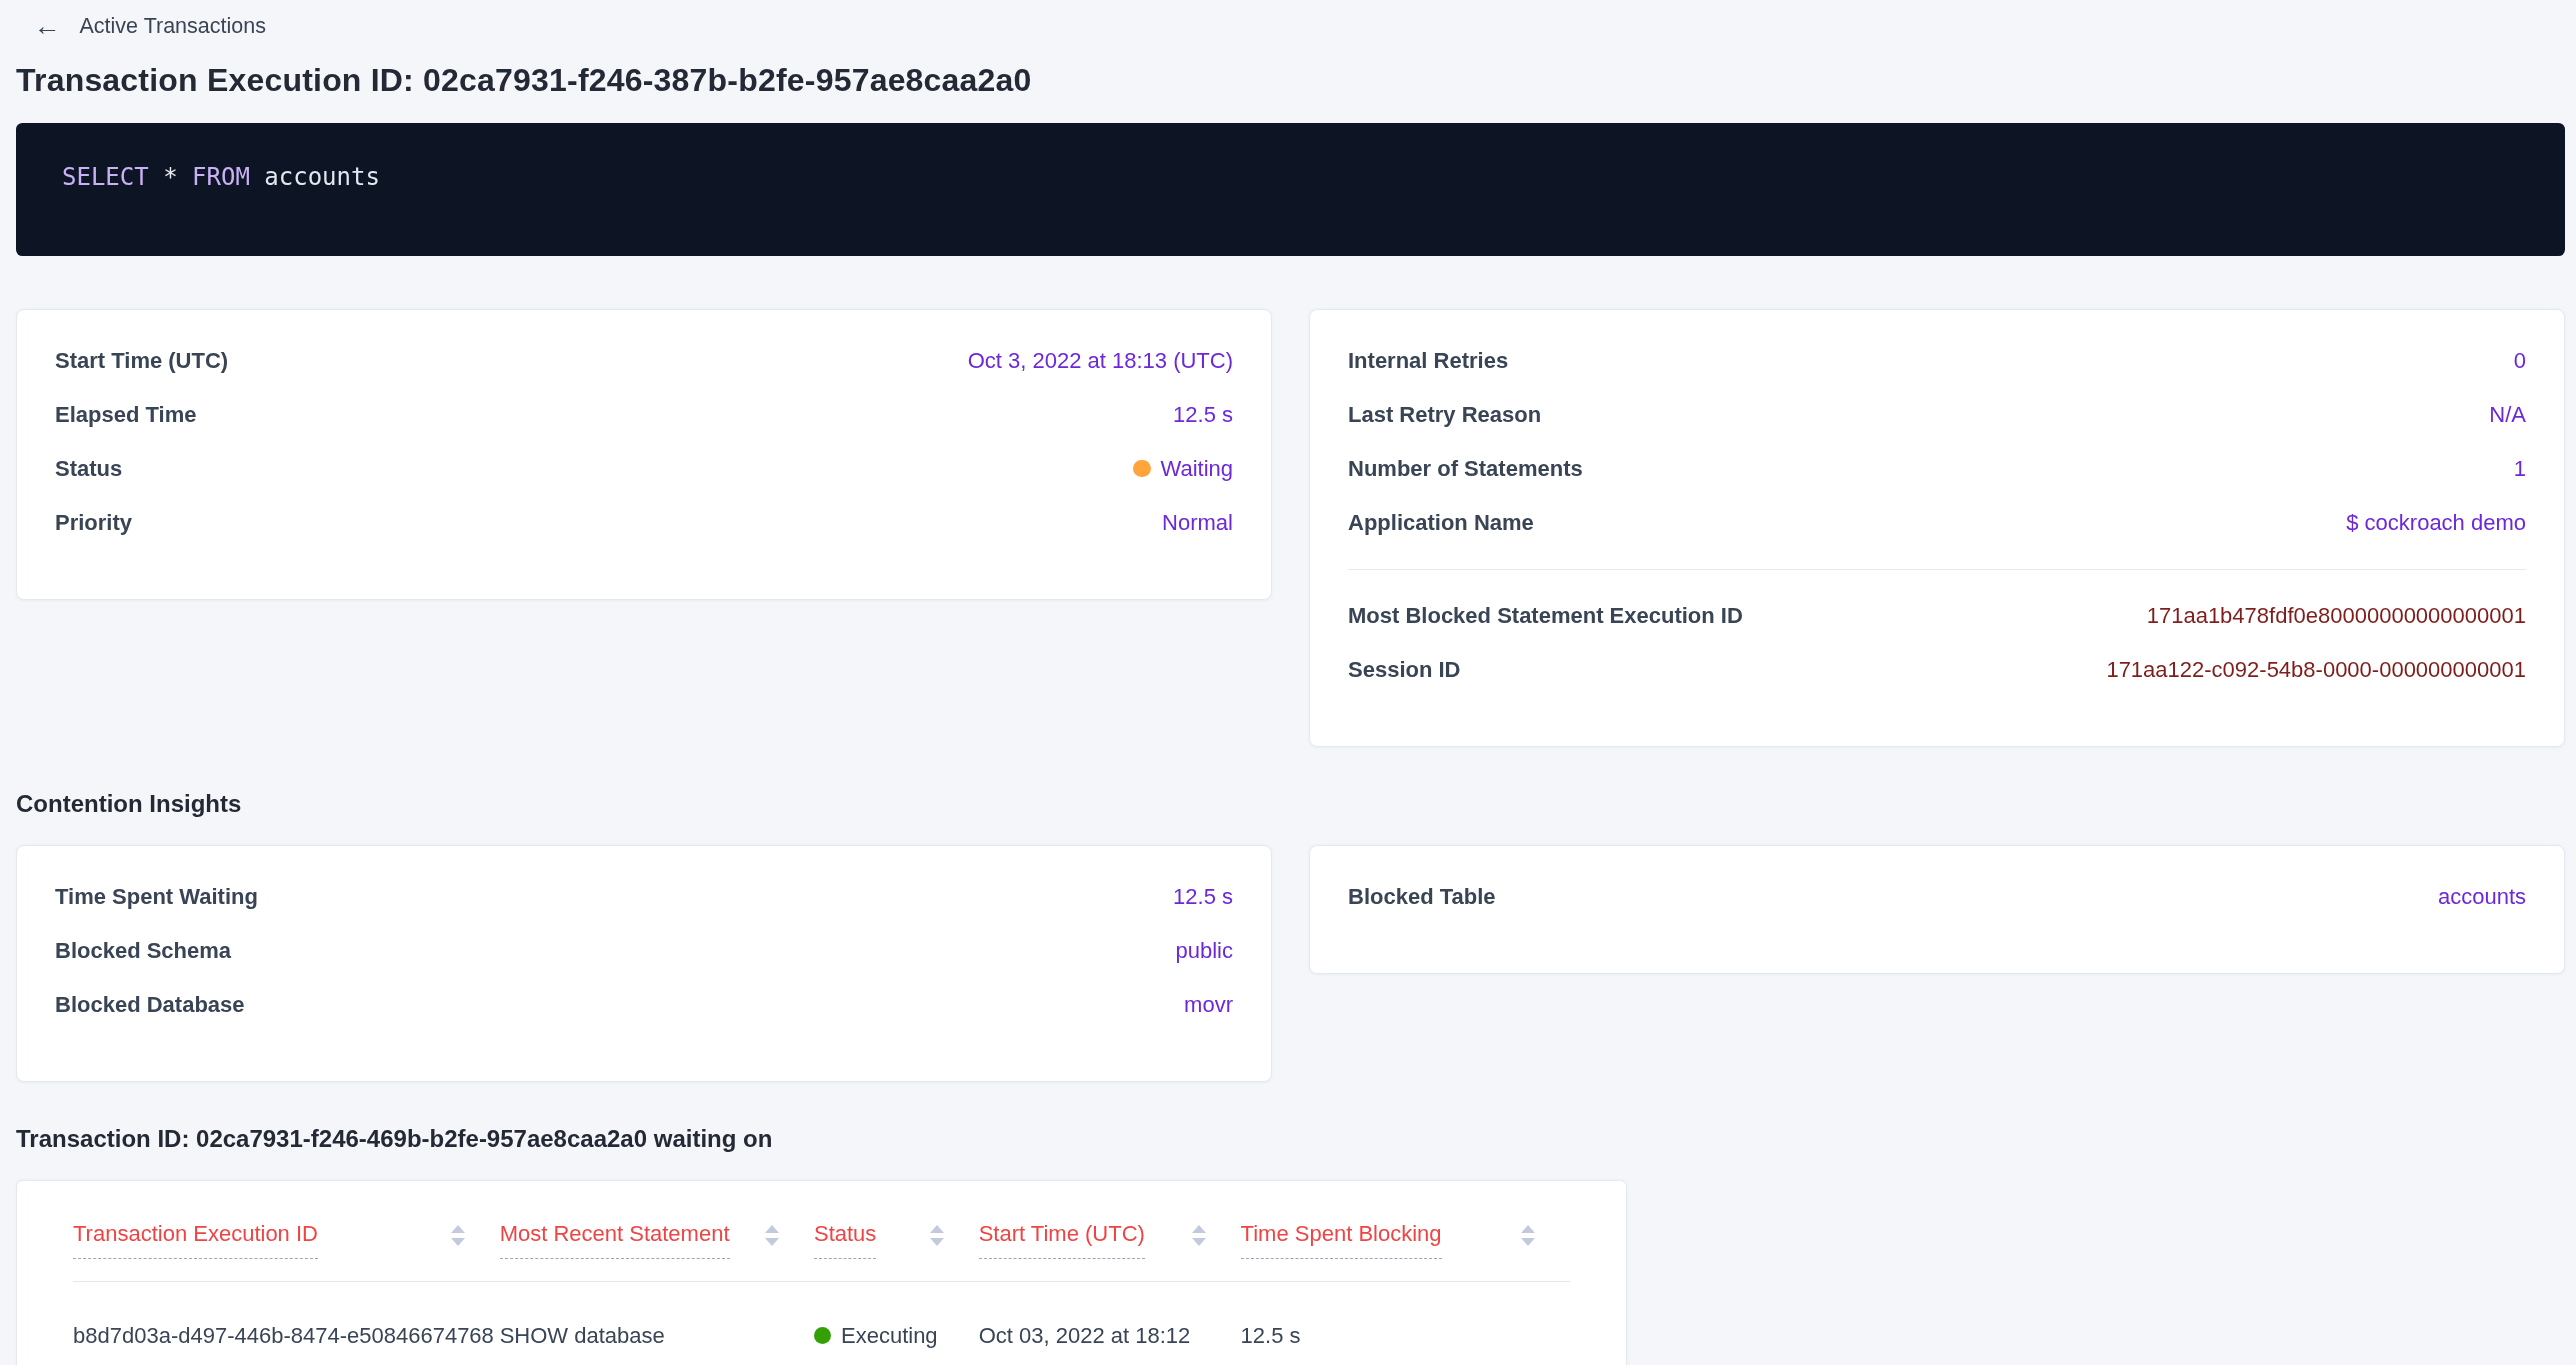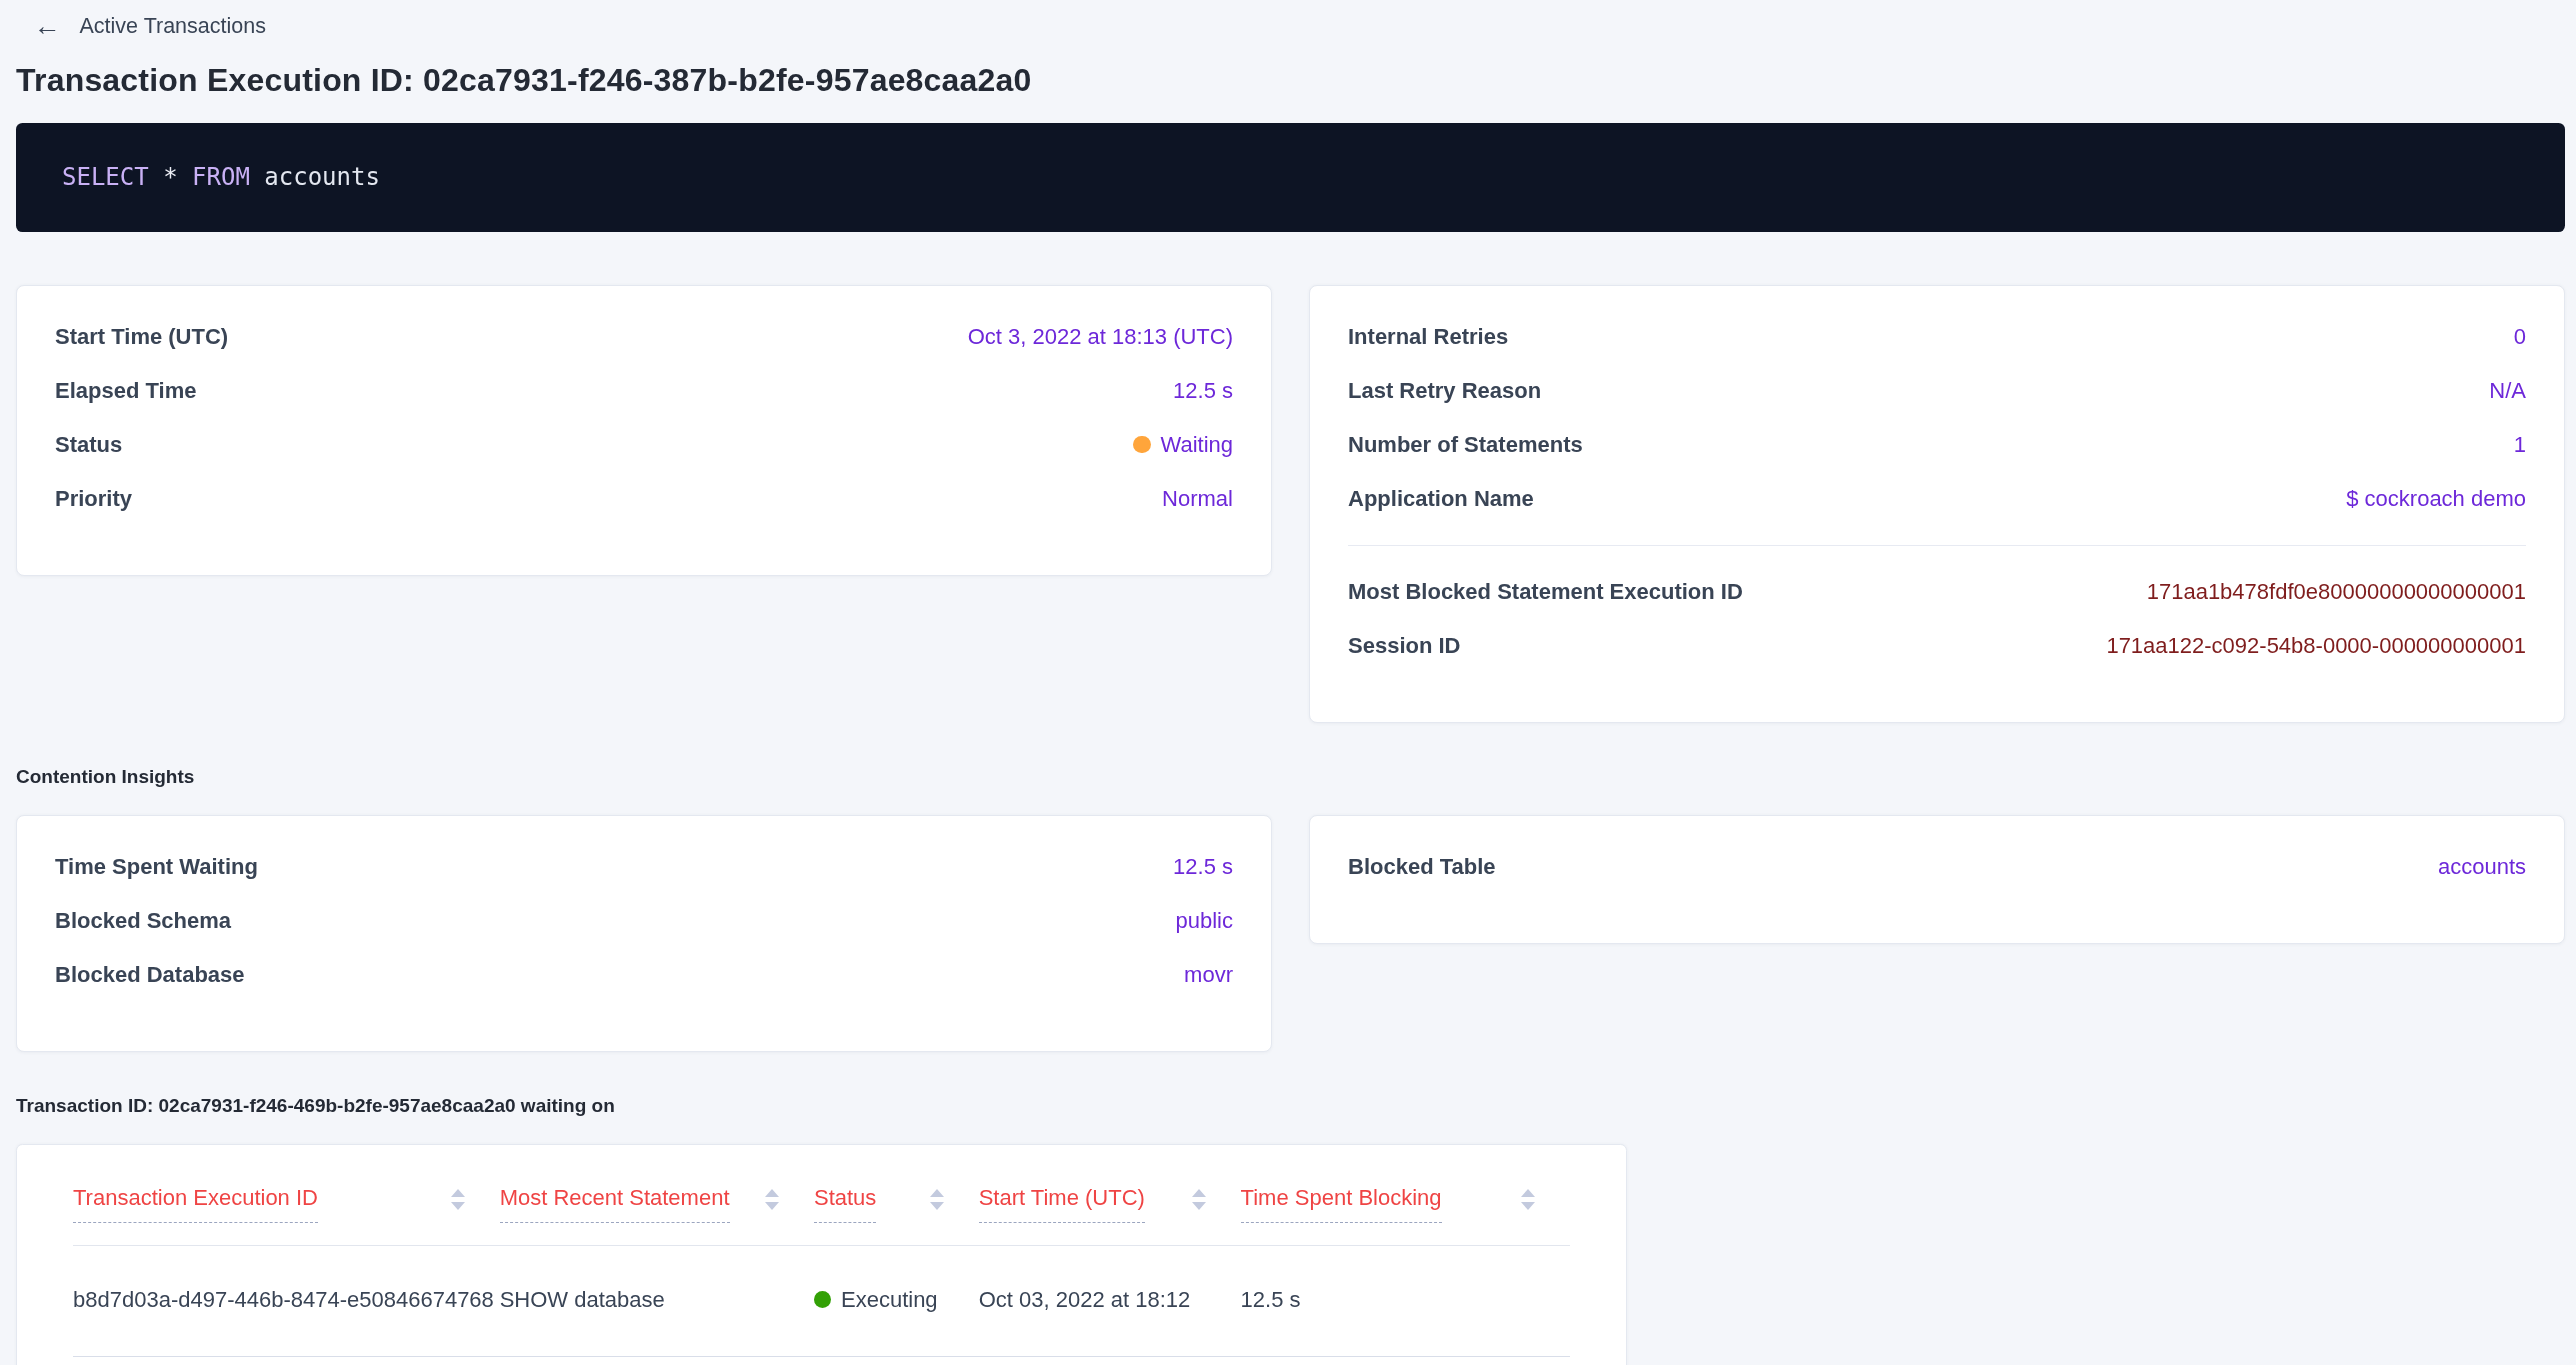--- a/index.html
+++ b/index.html
@@ -24,21 +24,21 @@
   
   .page-title {
     margin-top: 22px;
     font-size: 32px; font-weight: 700; color: #242a35;
     letter-spacing: 0.2px;
   }
 
   
   .sql-box {
     margin-top: 24px;
-    height: 109px;
+    height: 133px;
     background: #0d1424;
     border-radius: 6.4px;
     padding: 40px 32px 0 46px;
     font-family: "DejaVu Sans Mono", "Liberation Mono", monospace;
     font-size: 24px;
   }
   .sql-kw   { color: #c9b1f5; }
   .sql-op   { color: #eceef5; }
   .sql-ident{ color: #e3e7f0; }
 
@@ -67,21 +67,21 @@
   a.link-value { color: #7f1d1d; text-decoration: none; cursor: pointer; }
   .dot {
     display: inline-block;
     width: 17.5px; height: 17.5px; border-radius: 50%;
     margin-right: 9.5px; vertical-align: -1.6px;
   }
 
   
   .section-heading {
     margin: 43px 0 27px;
-    font-size: 19px; font-weight: 700; color: #242a35;
+    font-size: 24px; font-weight: 700; color: #242a35;
   }
 
   
   .table-card {
     width: 63.2%;
     background: #ffffff;
     border: 0.8px solid #e4e8f0;
     border-radius: 6.4px;
     box-shadow: 0 0.8px 3.2px rgba(40,50,80,0.05);
     padding: 29px 56px 37px;

